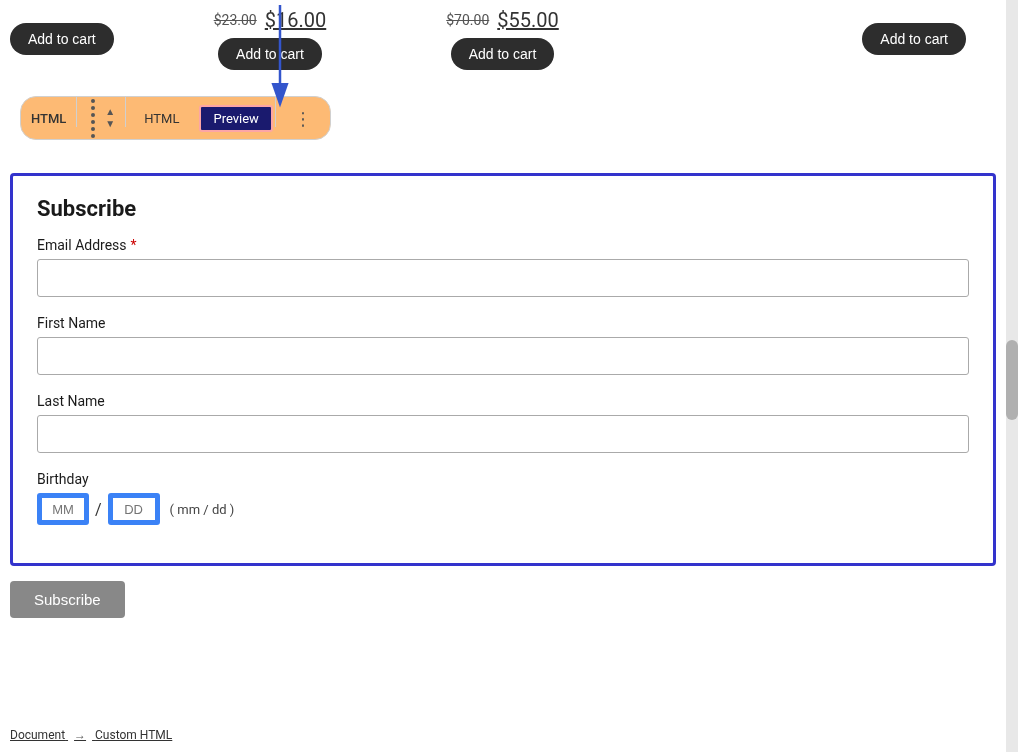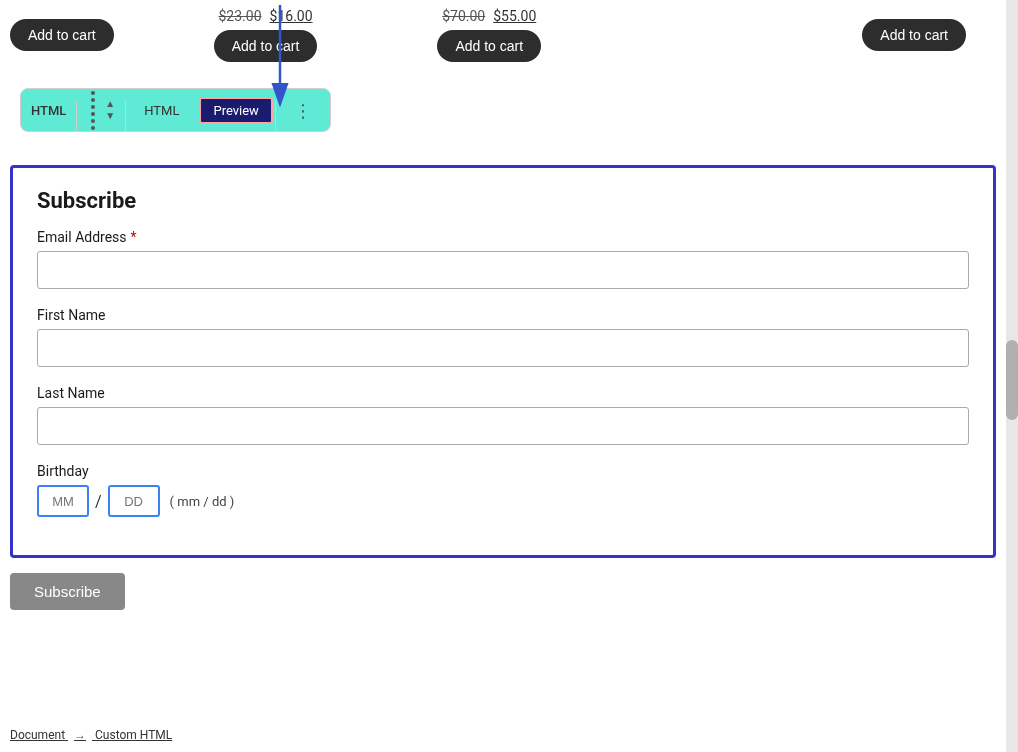--- a/index.html
+++ b/index.html
@@ -59,31 +59,31 @@
     }
 
     .original-price {
       text-decoration: line-through;
       color: #555;
       font-size: 14px;
     }
 
     .sale-price {
       color: #333;
-      font-size: 14px;
+      font-size: 20px;
       text-decoration: underline;
     }
 
     
     .editor-toolbar {
       display: flex;
-      align-items: flex-end;
-      background: #5eead4;
+      align-items: flex-start;
+      background: #fdba74;
       border: 1px solid #d0d0d0;
-      border-radius: 8px;
+      border-radius: 16px;
       margin: 10px 20px 10px 10px;
       width: fit-content;
       height: 44px;
     }
 
     .toolbar-section {
       display: flex;
       align-items: center;
       padding: 0 10px;
       height: 100%;
@@ -213,21 +213,21 @@
     .birthday-row {
       display: flex;
       align-items: center;
       gap: 6px;
       margin-top: 6px;
     }
 
     .birthday-input {
       width: 52px;
       height: 32px;
-      border: 2px solid #3b82f6;
+      border: 5px solid #3b82f6;
       border-radius: 3px;
       text-align: center;
       font-size: 13px;
       color: #555;
       background: #fff;
     }
 
     .birthday-separator {
       font-size: 16px;
       color: #333;

